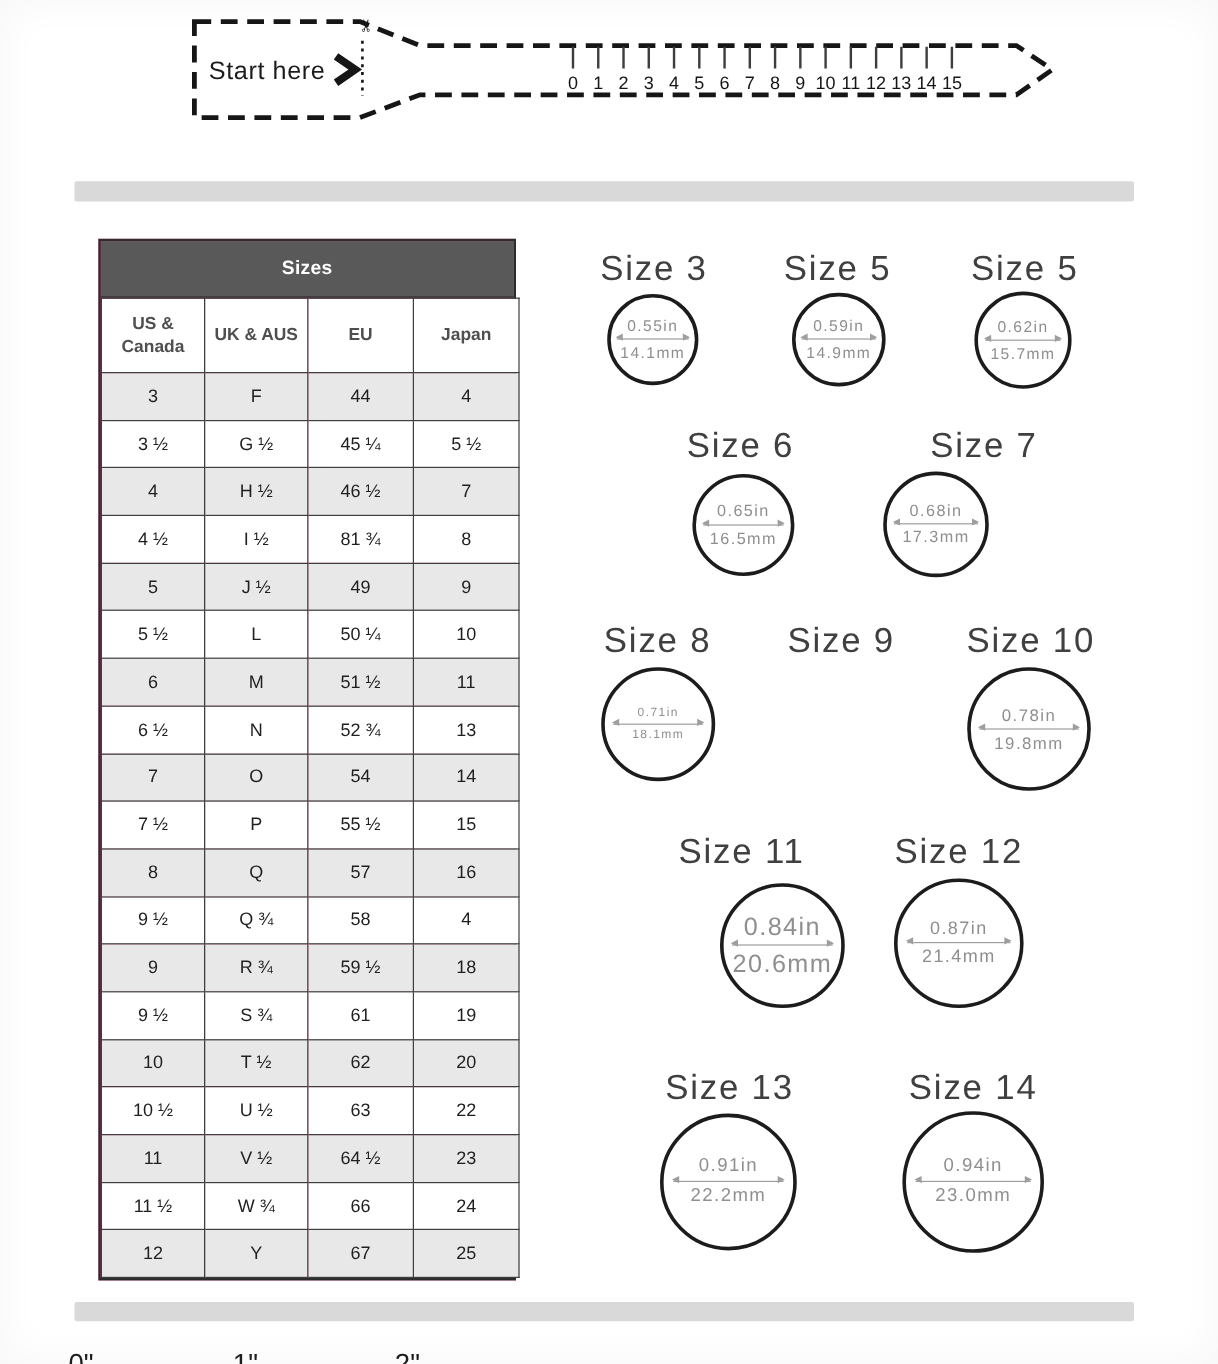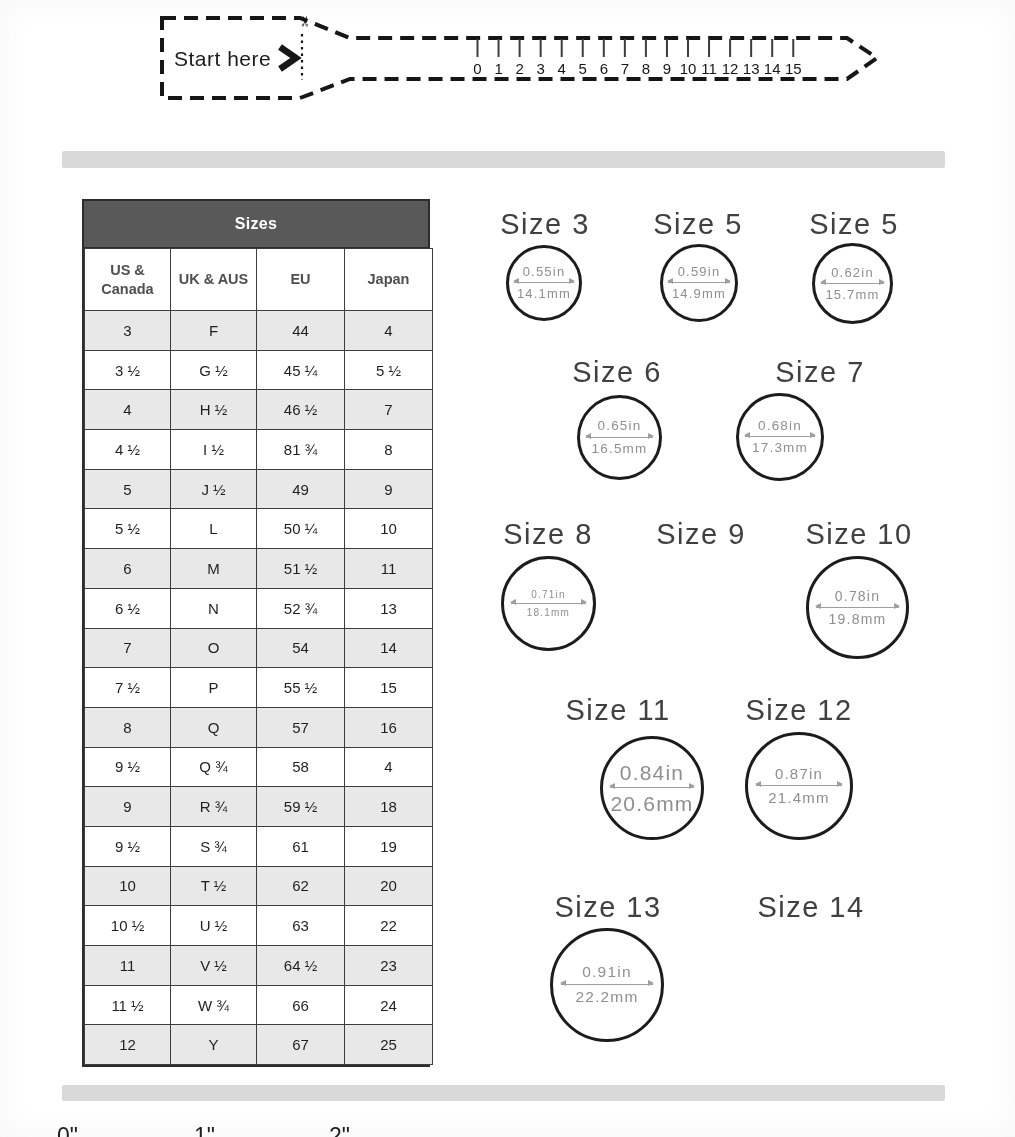--- a/index.html
+++ b/index.html
@@ -309,20 +309,25 @@
   </div>
 
   <div class="ring-title" style="left:608px;top:891px">Size 13</div>
   <div class="ring-circle" style="left:550px;top:928px;width:114px;height:114px;font-size:15.5px">
     <span class="ring-in">0.91in</span>
     <span class="ring-arrow"></span>
     <span class="ring-mm">22.2mm</span>
   </div>
 
   <div class="ring-title" style="left:811px;top:891px">Size 14</div>
+  <div class="ring-circle" style="left:752px;top:926px;width:118px;height:118px;font-size:15.5px">
+    <span class="ring-in">0.94in</span>
+    <span class="ring-arrow"></span>
+    <span class="ring-mm">23.0mm</span>
+  </div>
 
   <div class="divider" id="divider-bottom"></div>
 
   <span class="bottom-label" style="left:57px">0"</span>
   <span class="bottom-label" style="left:194px">1"</span>
   <span class="bottom-label" style="left:329px">2"</span>
 
 </div>
 
 </body></html>

